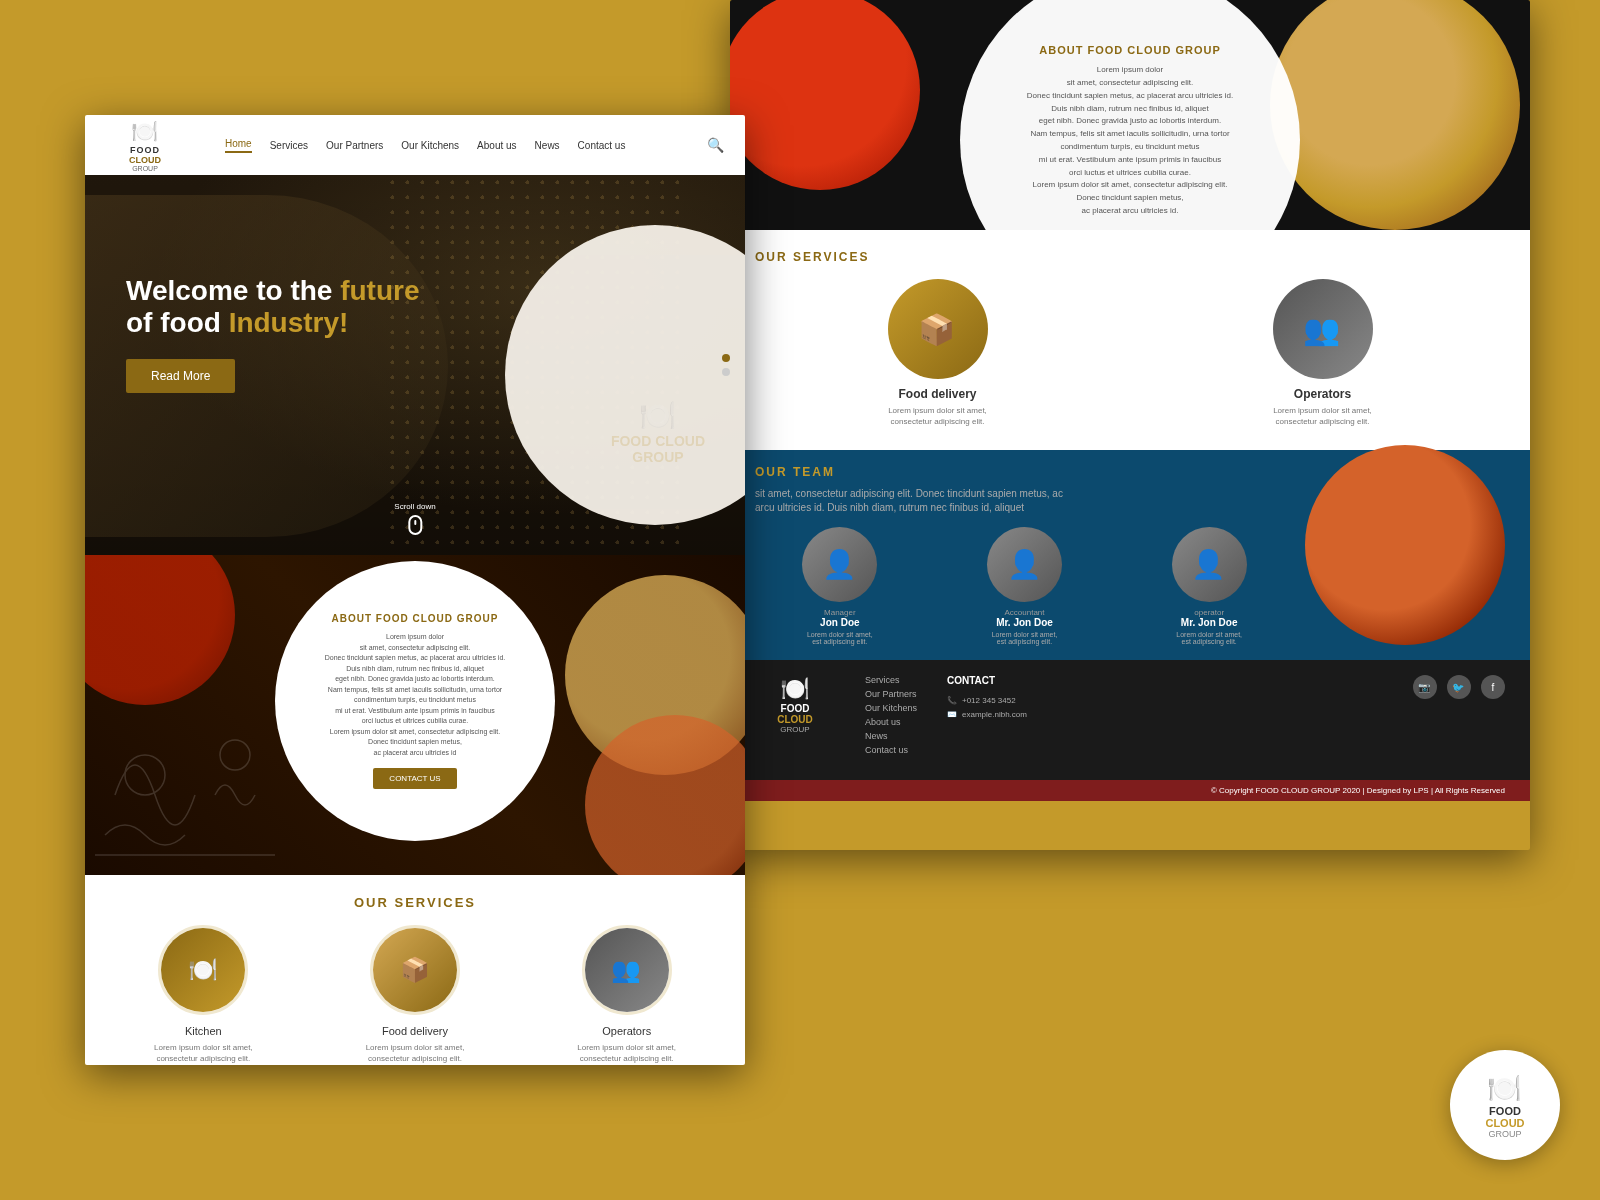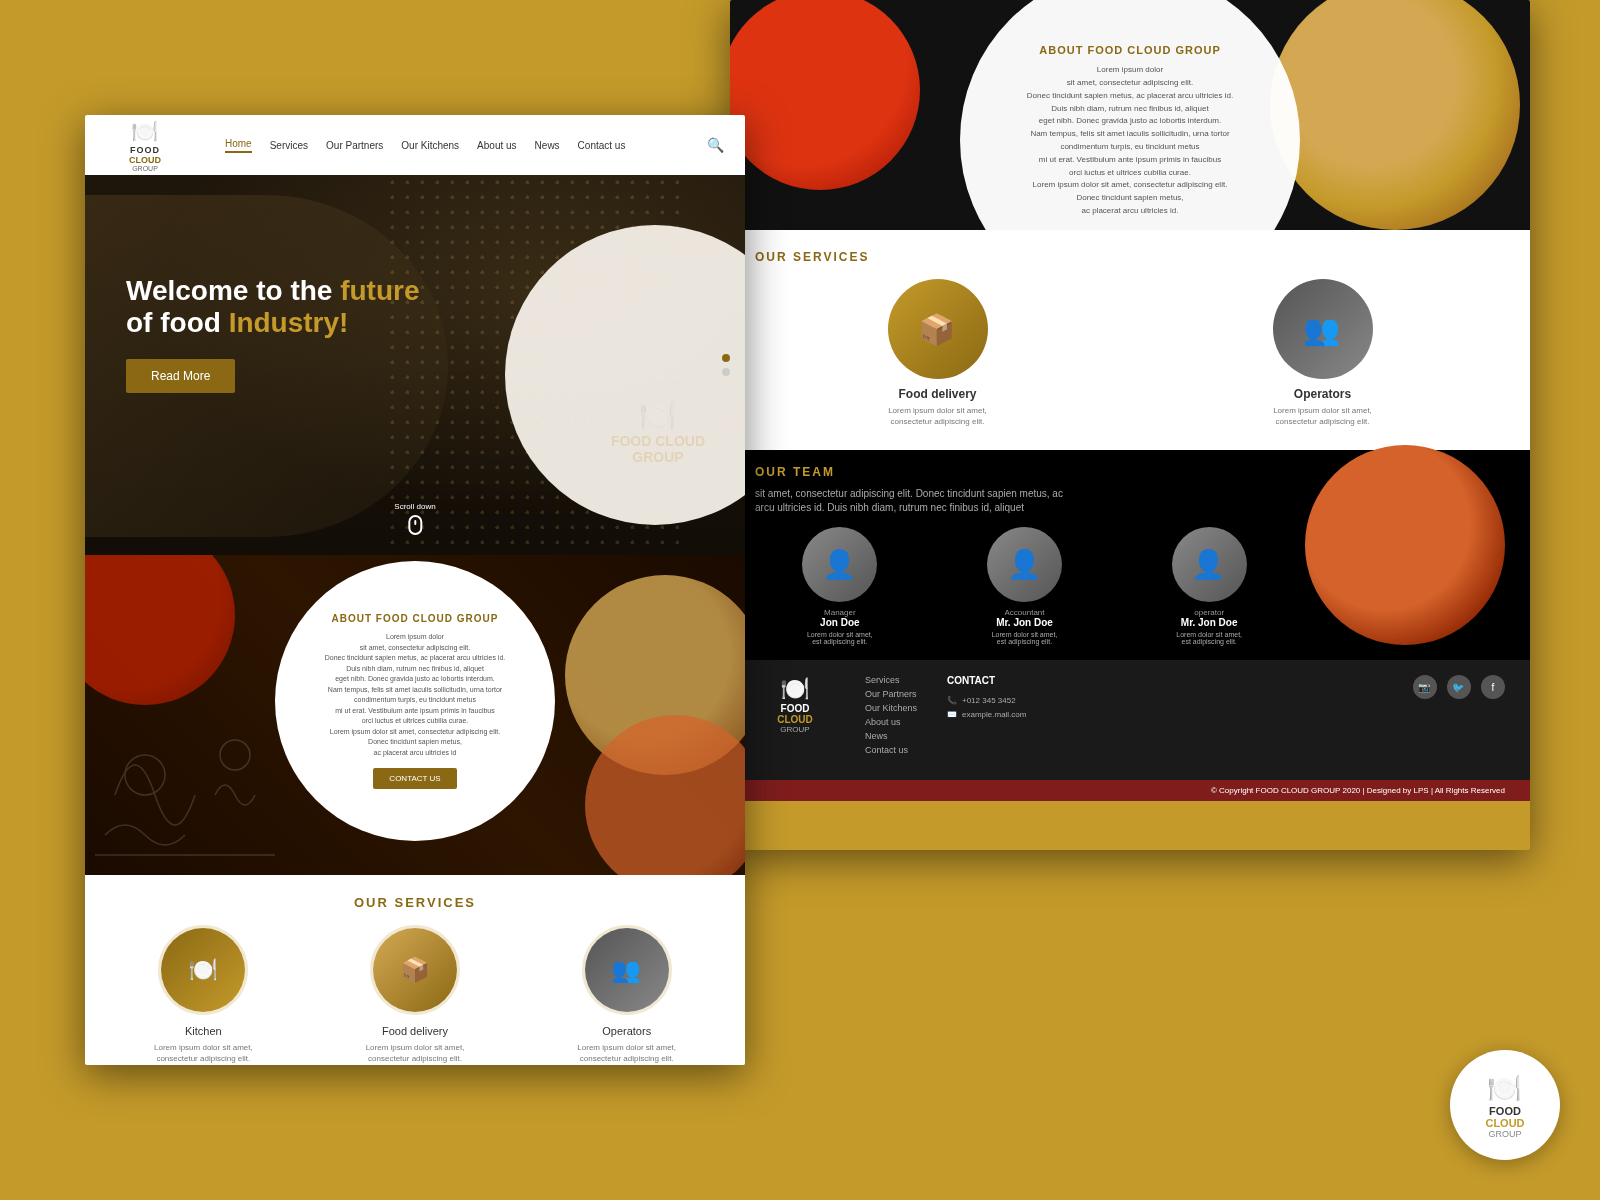--- a/index.html
+++ b/index.html
@@ -777,21 +777,21 @@
       <div class="right-service-item">
         <div class="right-service-circle">
           <div class="r-service-operators-bg">👥</div>
         </div>
         <div class="right-service-name">Operators</div>
         <div class="right-service-desc">Lorem ipsum dolor sit amet,<br>consectetur adipiscing elit.</div>
       </div>
     </div>
   </div>
 
-  <div style="background:#000000; padding: 15px 25px; display:flex; align-items:flex-start; gap:11px;">
+  <div style="background:#0c4a6e; padding: 15px 25px; display:flex; align-items:flex-start; gap:11px;">
 
     <div style="flex:1;">
       <div style="font-size:12px; font-weight:bold; color:#c49a2a; letter-spacing:2px; margin-bottom:8px;">OUR TEAM</div>
       <div style="font-size:10px; color:#aaa; margin-bottom:12px; line-height:1.4;">sit amet, consectetur adipiscing elit. Donec tincidunt sapien metus, ac<br>arcu ultricies id. Duis nibh diam, rutrum nec finibus id, aliquet</div>
       <div style="display:flex; gap:15px;">
         <div style="display:flex; flex-direction:column; align-items:center; text-align:center; flex:1;">
           <div style="width:75px; height:75px; border-radius:50%; background:linear-gradient(135deg,#888,#555); display:flex; align-items:center; justify-content:center; font-size:28px; color:#ccc; margin-bottom:6px; overflow:hidden;">👤</div>
           <div style="font-size:8px; color:#999;">Manager</div>
           <div style="font-size:10px; font-weight:bold; color:#fff; margin-bottom:3px;">Jon Doe</div>
           <div style="font-size:7px; color:#aaa;">Lorem dolor sit amet,<br>est adipiscing elit.</div>
@@ -830,21 +830,21 @@
       <a class="footer-nav-link">Contact us</a>
     </div>
     <div class="footer-contact">
       <div class="footer-contact-title">CONTACT</div>
       <div class="footer-contact-item">
         <span>📞</span>
         <span>+012 345 3452</span>
       </div>
       <div class="footer-contact-item">
         <span>✉️</span>
-        <span>example.mail.com</span>
+        <span>example.nibh.com</span>
       </div>
     </div>
     <div class="footer-social">
       <div class="social-icons">
         <div class="social-icon">📷</div>
         <div class="social-icon">🐦</div>
         <div class="social-icon">f</div>
       </div>
     </div>
   </div>

